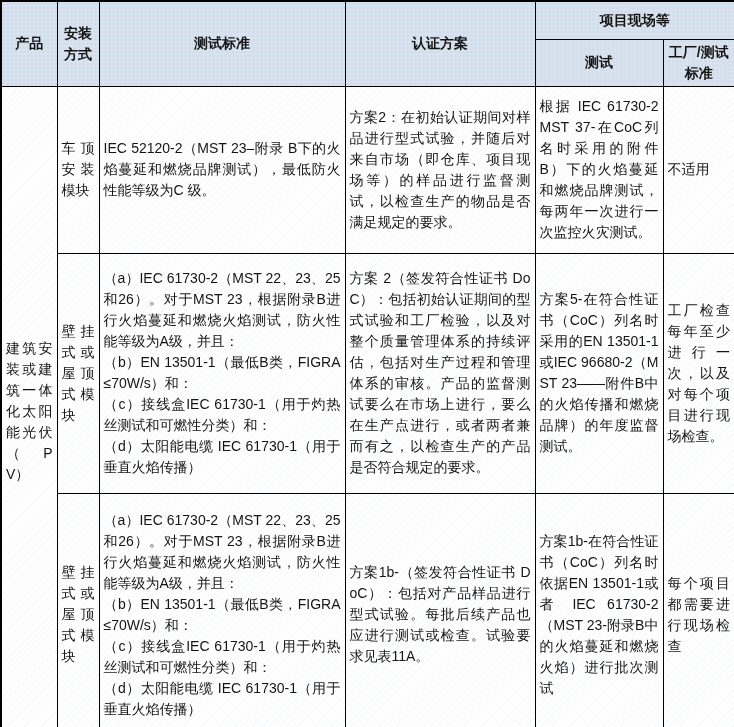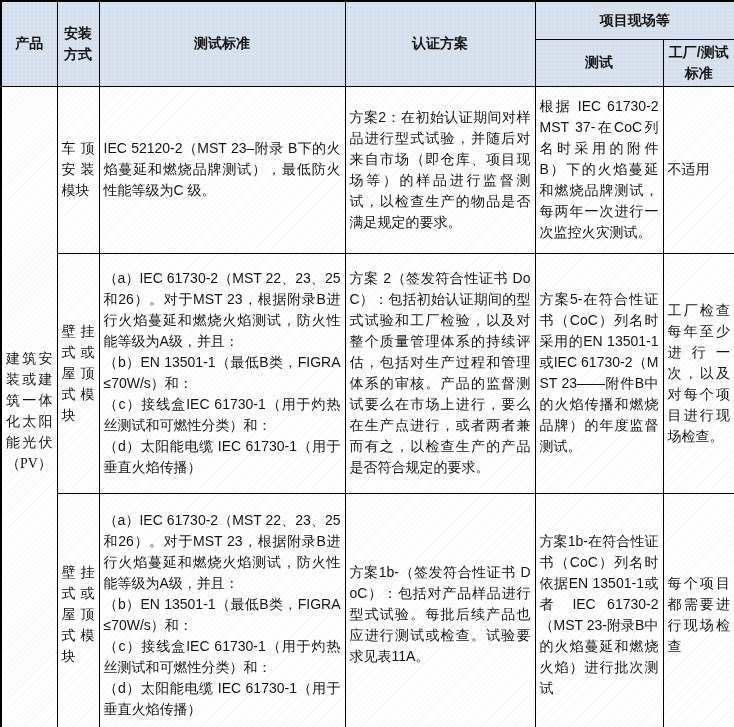--- a/index.html
+++ b/index.html
@@ -41,21 +41,20 @@
   .just{
     text-align:justify;
     text-align-last:left;
     word-break:break-all;
   }
   .prewrap{white-space:pre-wrap;margin-top:16px;}
   .narrow{
     text-align:justify;
     text-align-last:left;
     word-break:break-all;
-    font-family:Liberation Serif, serif;
   }
 </style>
 </head>
 <body>
 
 <table class="cert">
   <colgroup>
     <col style="width:56px">
     <col style="width:42px">
     <col style="width:246px">
@@ -85,21 +84,21 @@
       <td class="just">根据 IEC 61730-2 MST 37-在CoC列名时采用的附件B）下的火焰蔓延和燃烧品牌测试，每两年一次进行一次监控火灾测试。</td>
       <td class="just">不适用</td>
     </tr>
     <tr style="height:240px">
       <td class="narrow">壁挂式或屋顶式模块</td>
       <td class="just prewrap">（a）IEC 61730-2（MST 22、23、25 和26）。对于MST 23，根据附录B进行火焰蔓延和燃烧火焰测试，防火性能等级为A级，并且：
 （b）EN 13501-1（最低B类，FIGRA≤70W/s）和：
 （c）接线盒IEC 61730-1（用于灼热丝测试和可燃性分类）和：
 （d）太阳能电缆 IEC 61730-1（用于垂直火焰传播）</td>
       <td class="just">方案 2（签发符合性证书 DoC）：包括初始认证期间的型式试验和工厂检验，以及对整个质量管理体系的持续评估，包括对生产过程和管理体系的审核。产品的监督测试要么在市场上进行，要么在生产点进行，或者两者兼而有之，以检查生产的产品是否符合规定的要求。</td>
-      <td class="just">方案5-在符合性证书（CoC）列名时采用的EN 13501-1或IEC 61730-2（MST 23——附件B中的火焰传播和燃烧品牌）的年度监督测试。</td>
+      <td class="just">方案5-在符合性证书（CoC）列名时采用的EN 13501-1或IEC 96680-2（MST 23——附件B中的火焰传播和燃烧品牌）的年度监督测试。</td>
       <td class="just">工厂检查每年至少进行一次，以及对每个项目进行现场检查。</td>
     </tr>
     <tr style="height:244px">
       <td class="narrow">壁挂式或屋顶式模块</td>
       <td class="just prewrap">（a）IEC 61730-2（MST 22、23、25 和26）。对于MST 23，根据附录B进行火焰蔓延和燃烧火焰测试，防火性能等级为A级，并且：
 （b）EN 13501-1（最低B类，FIGRA≤70W/s）和：
 （c）接线盒IEC 61730-1（用于灼热丝测试和可燃性分类）和：
 （d）太阳能电缆 IEC 61730-1（用于垂直火焰传播）</td>
       <td class="just">方案1b-（签发符合性证书 DoC）：包括对产品样品进行型式试验。每批后续产品也应进行测试或检查。试验要求见表11A。</td>
       <td class="just">方案1b-在符合性证书（CoC）列名时依据EN 13501-1或者 IEC 61730-2（MST 23-附录B中的火焰蔓延和燃烧火焰）进行批次测试</td>

